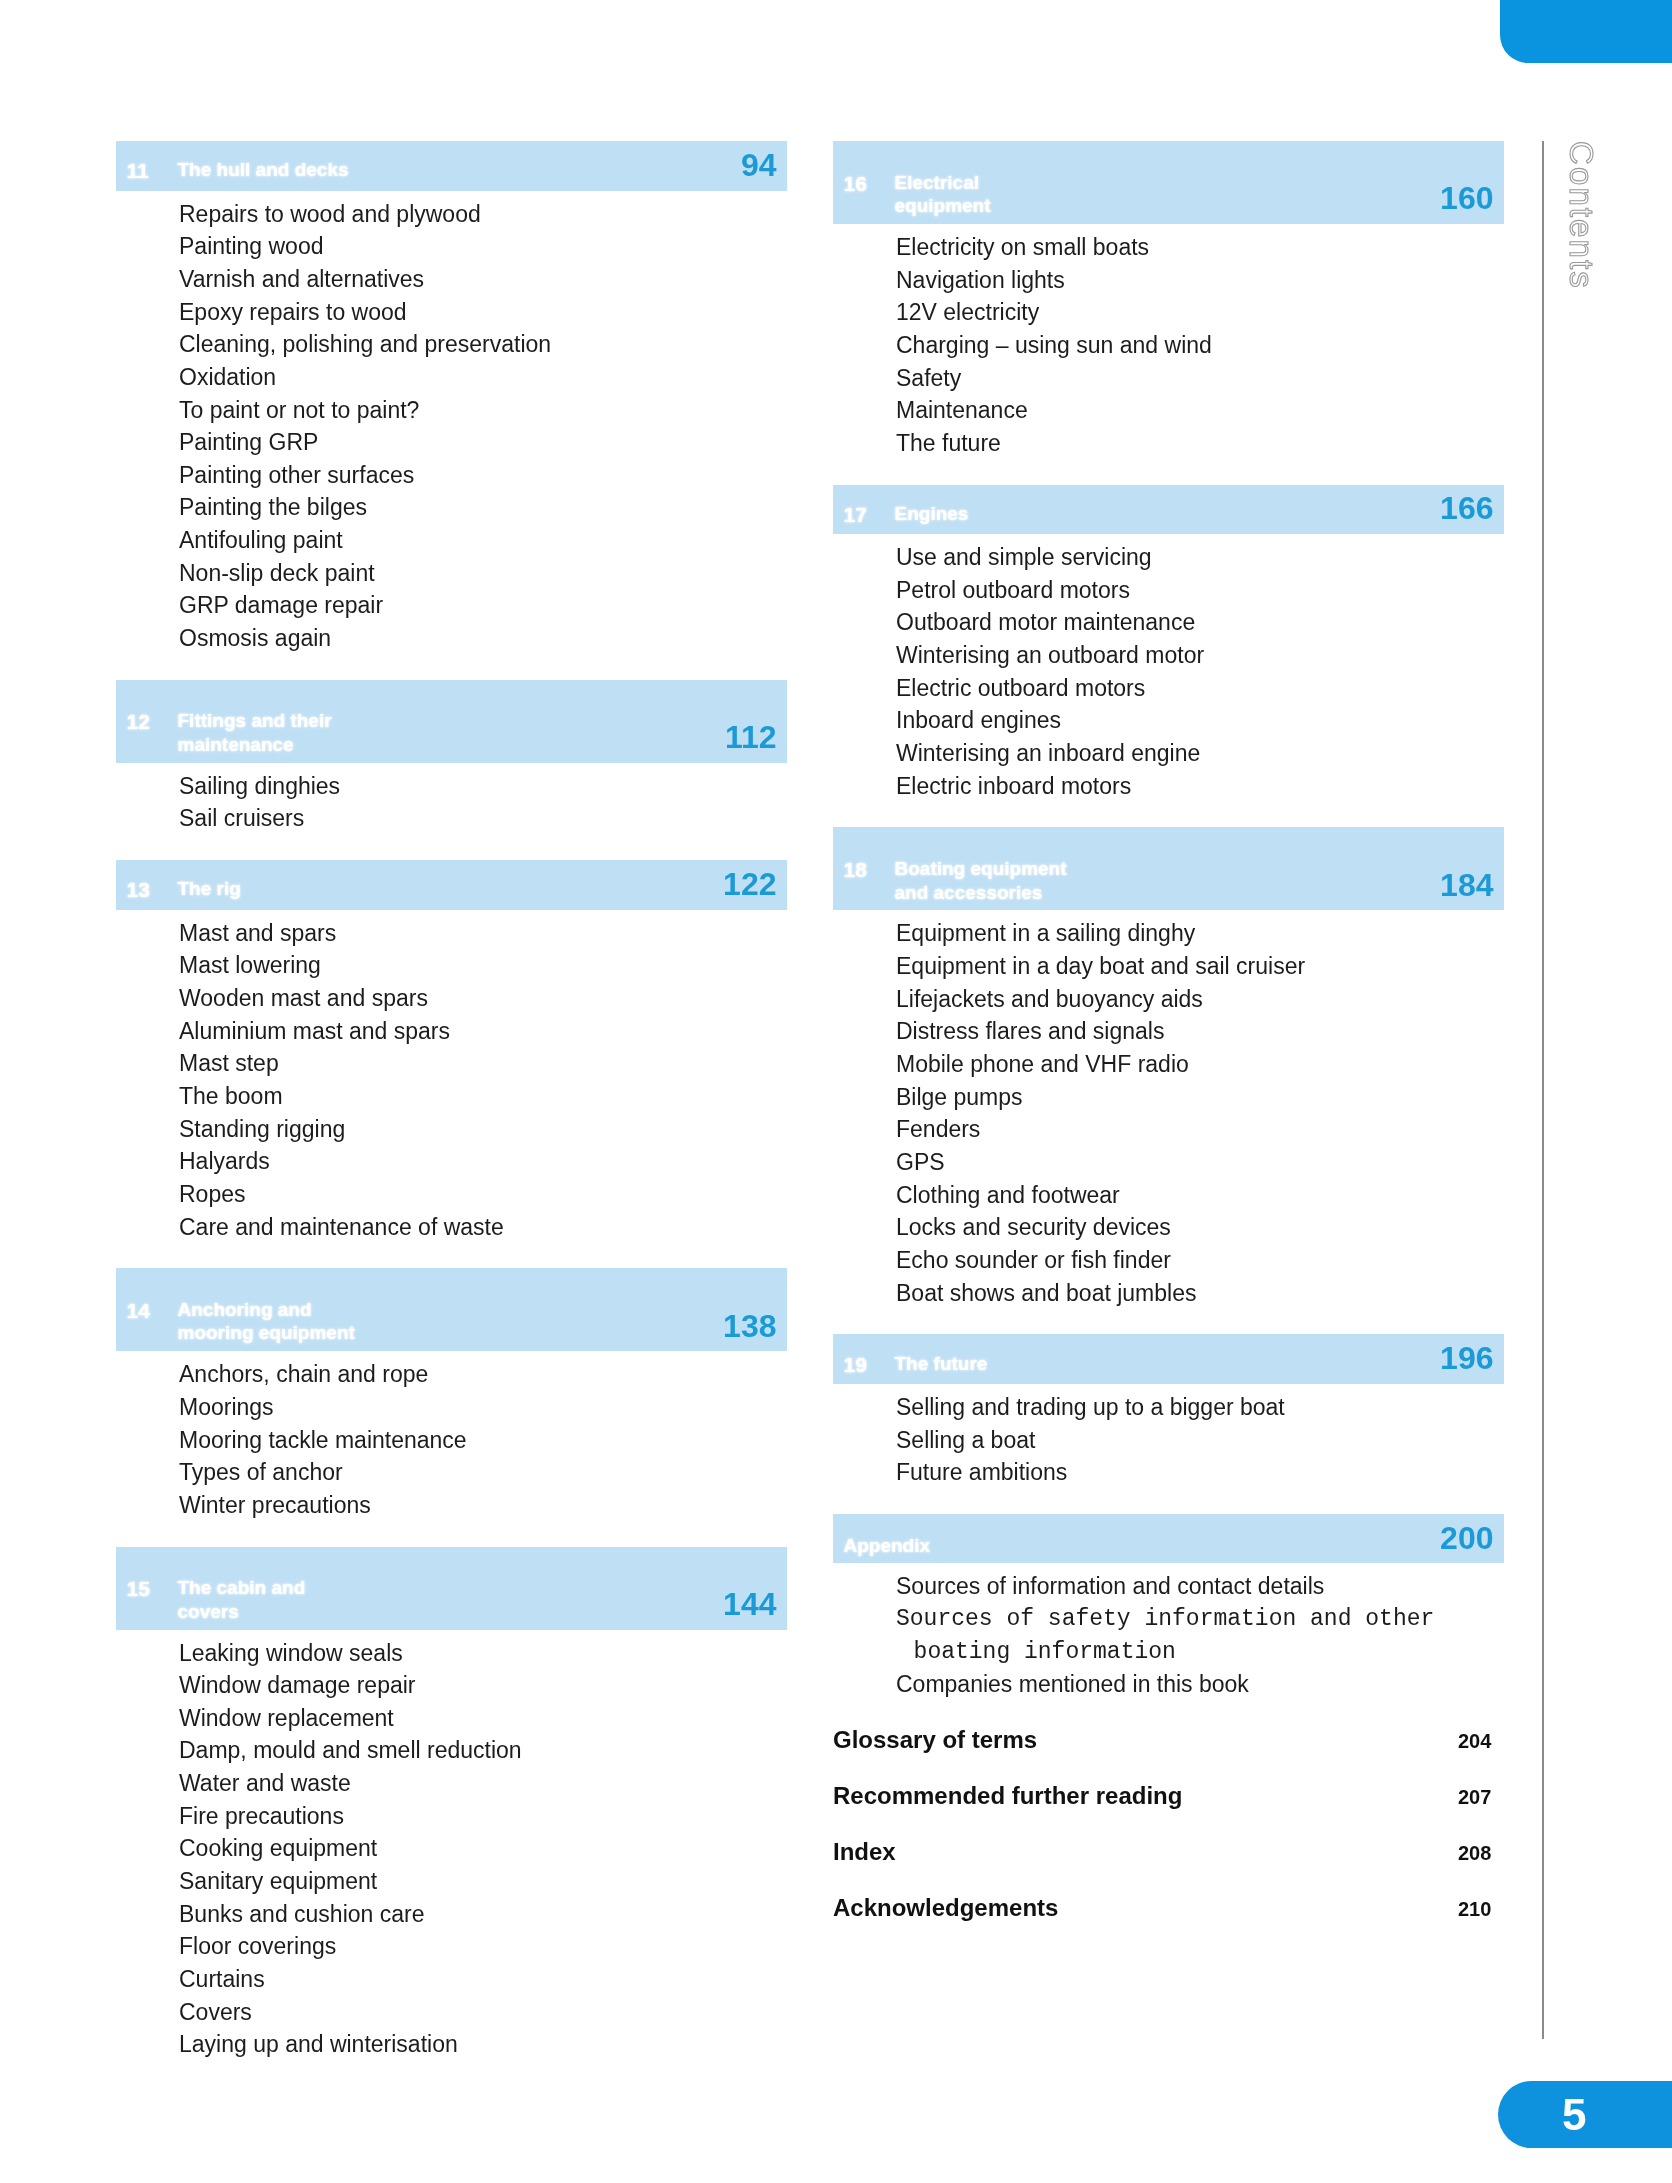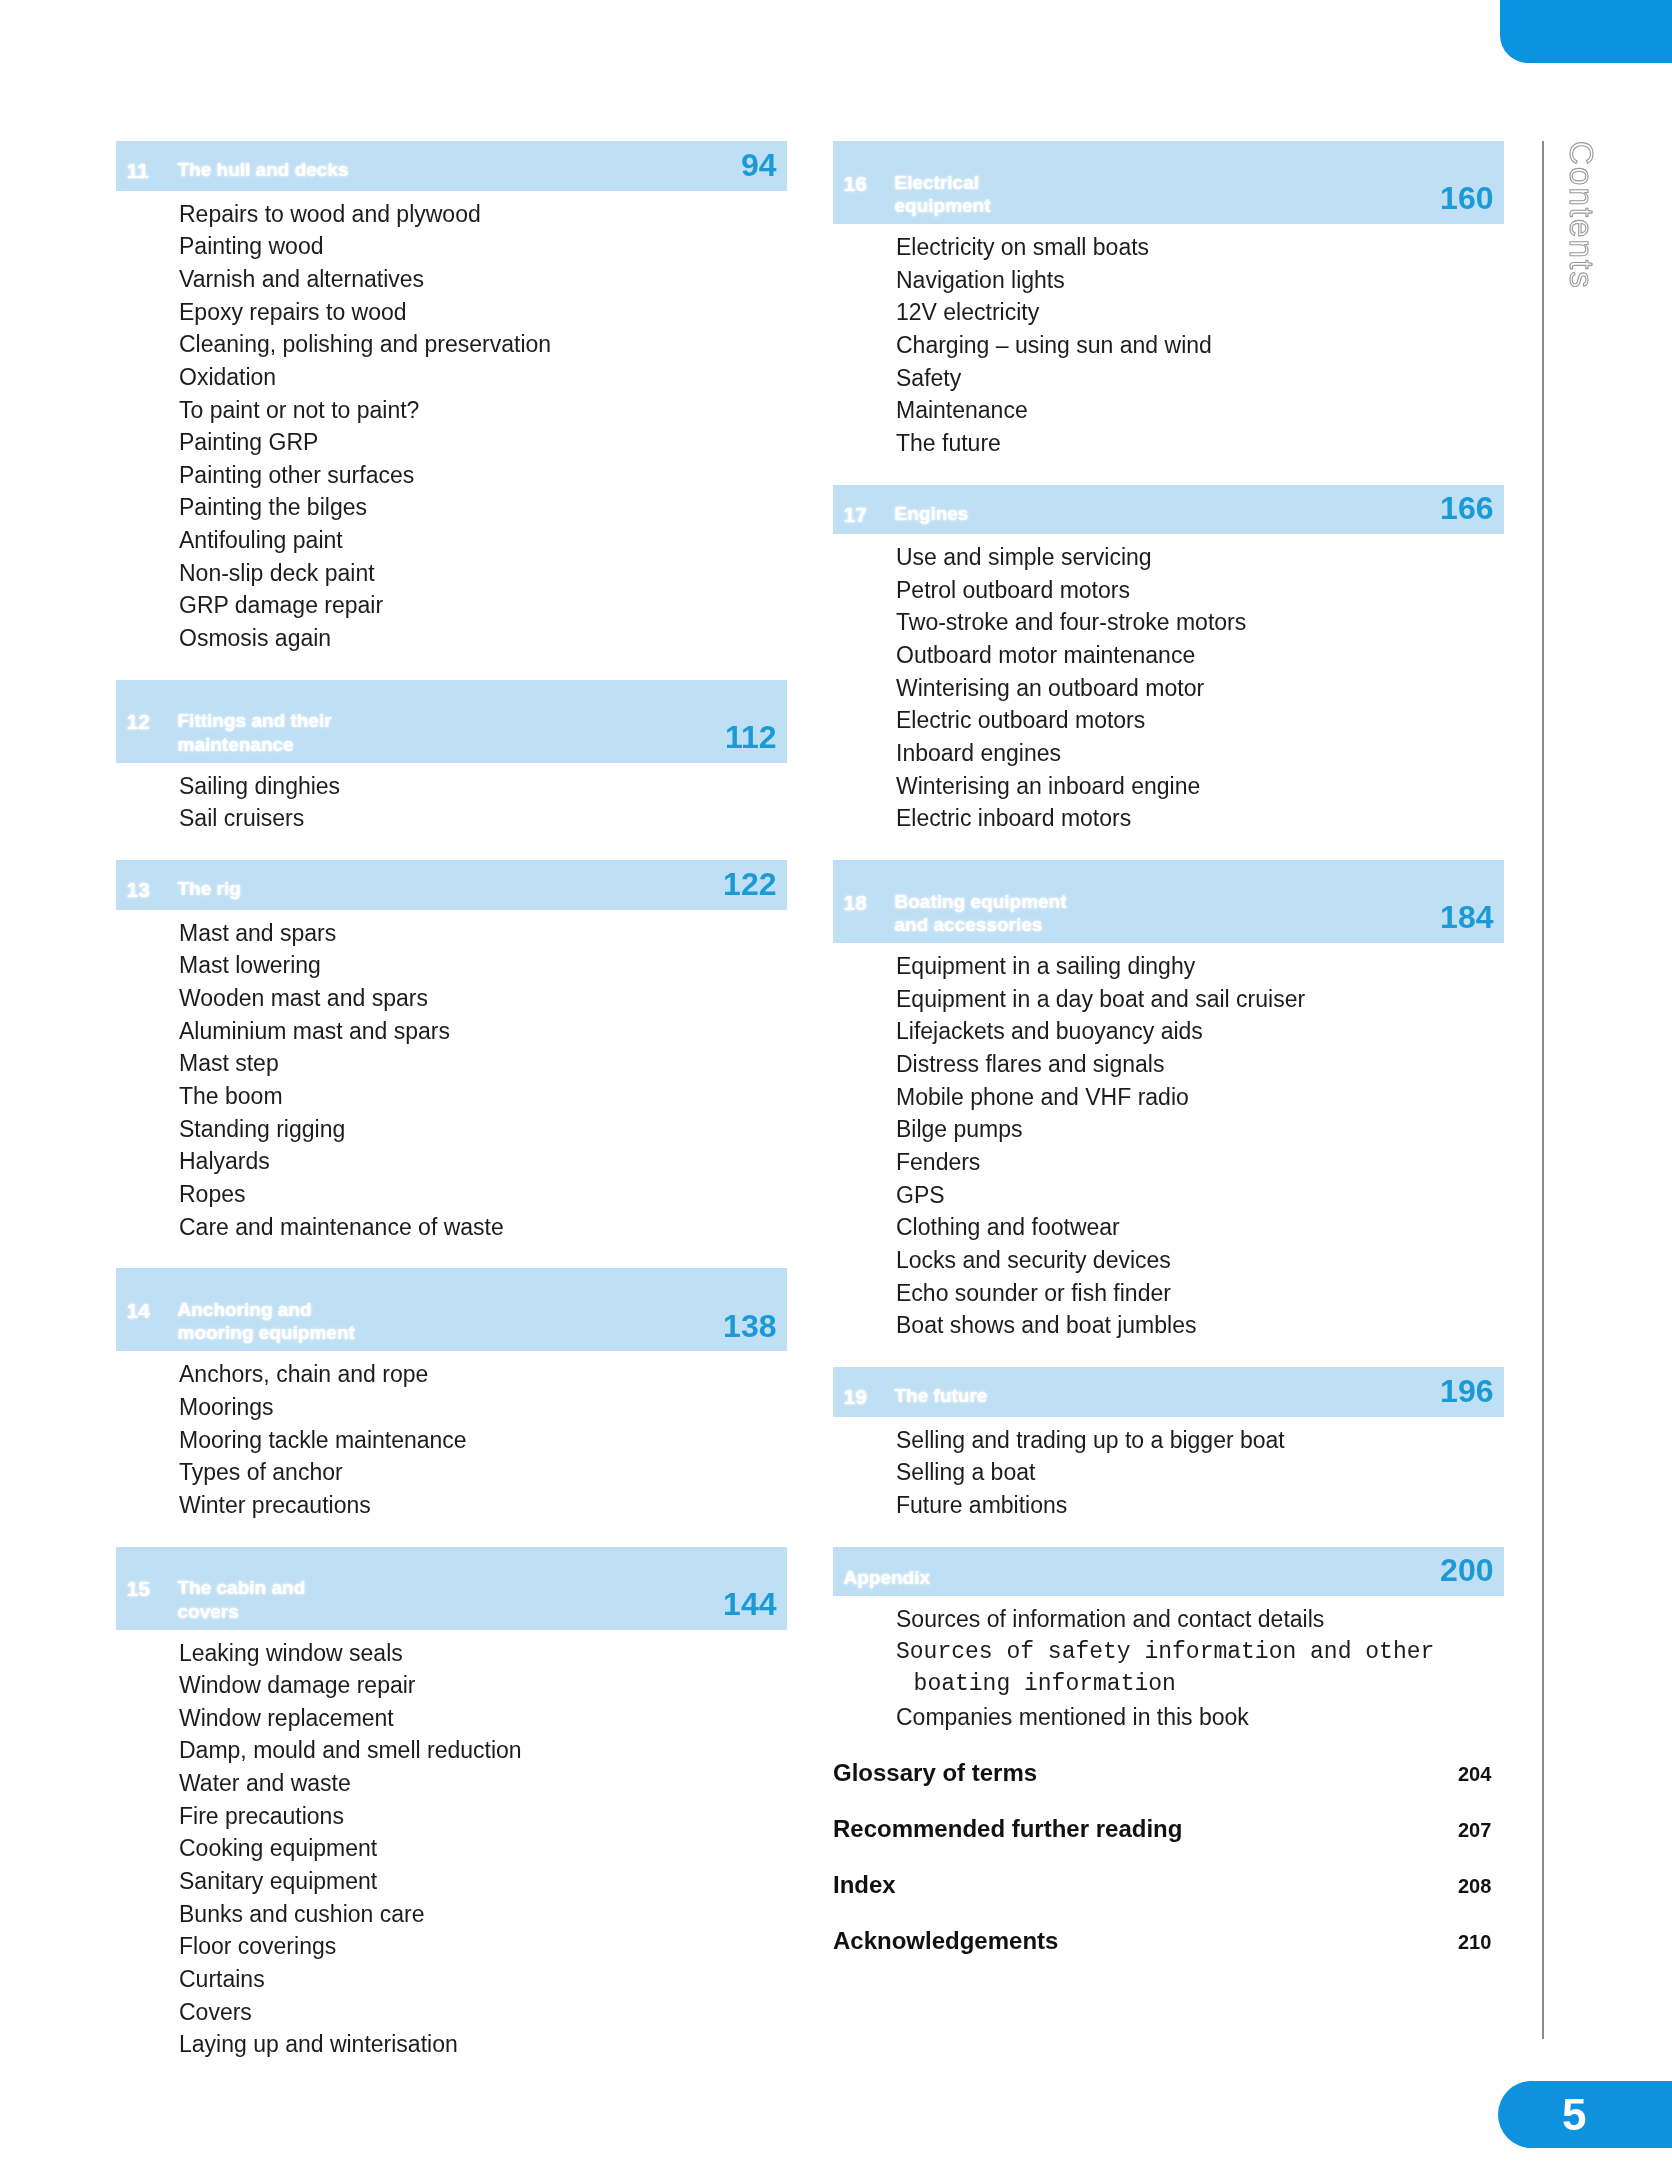--- a/index.html
+++ b/index.html
@@ -330,21 +330,20 @@
         <div class="chapter-bar one-line">
           <div class="chapter-title-wrap">
             <span class="chapter-num">17</span>
             <span class="chapter-title">Engines</span>
           </div>
           <span class="chapter-page">166</span>
         </div>
         <ul class="entries">
           <li>Use and simple servicing</li>
           <li>Petrol outboard motors</li>
-          <li>Two-stroke and four-stroke motors</li>
           <li>Outboard motor maintenance</li>
           <li>Winterising an outboard motor</li>
           <li>Electric outboard motors</li>
           <li>Inboard engines</li>
           <li>Winterising an inboard engine</li>
           <li>Electric inboard motors</li>
         </ul>
       </div>
       <div class="chapter">
         <div class="chapter-bar two-line">

